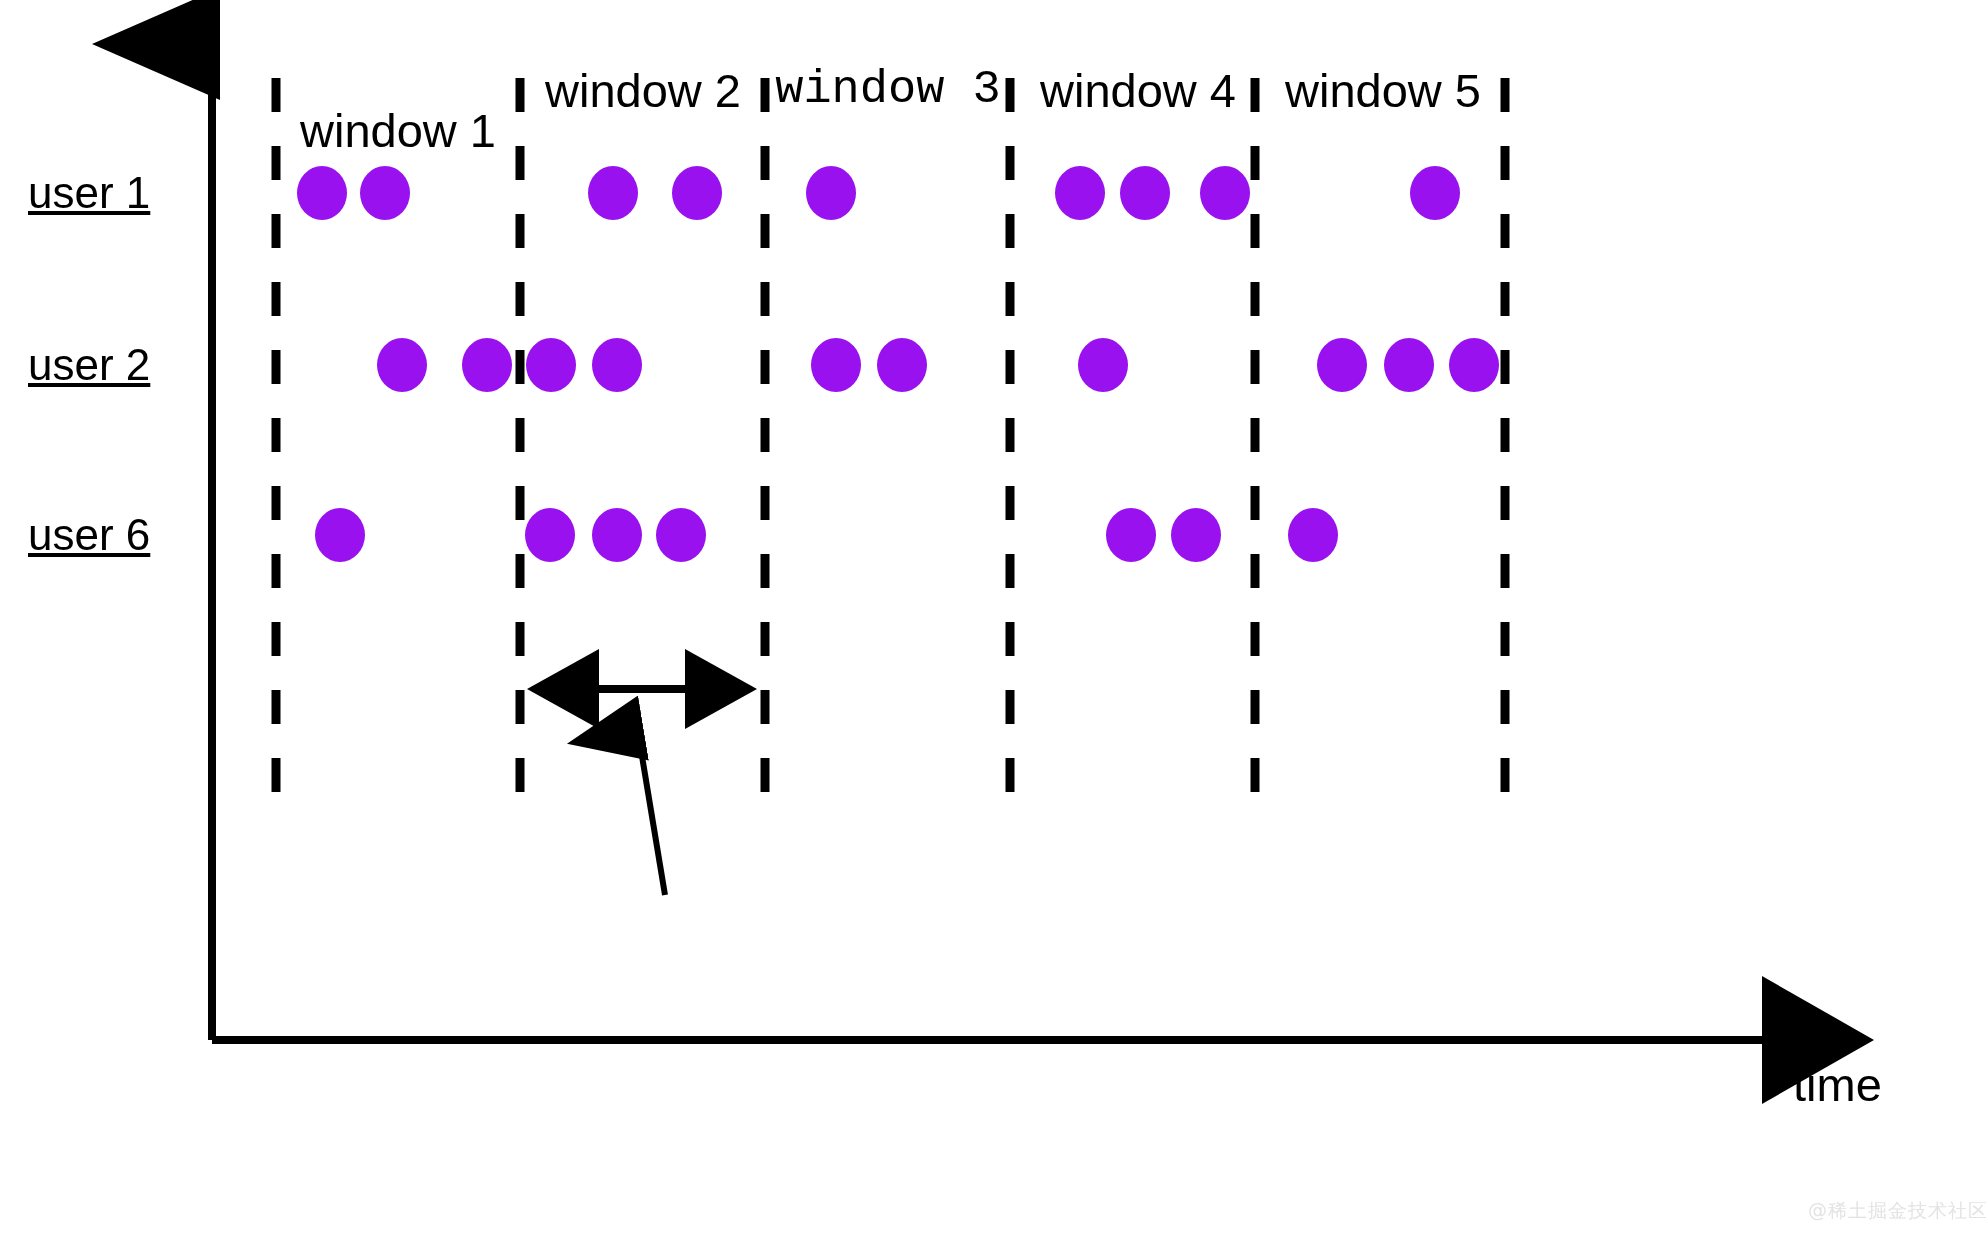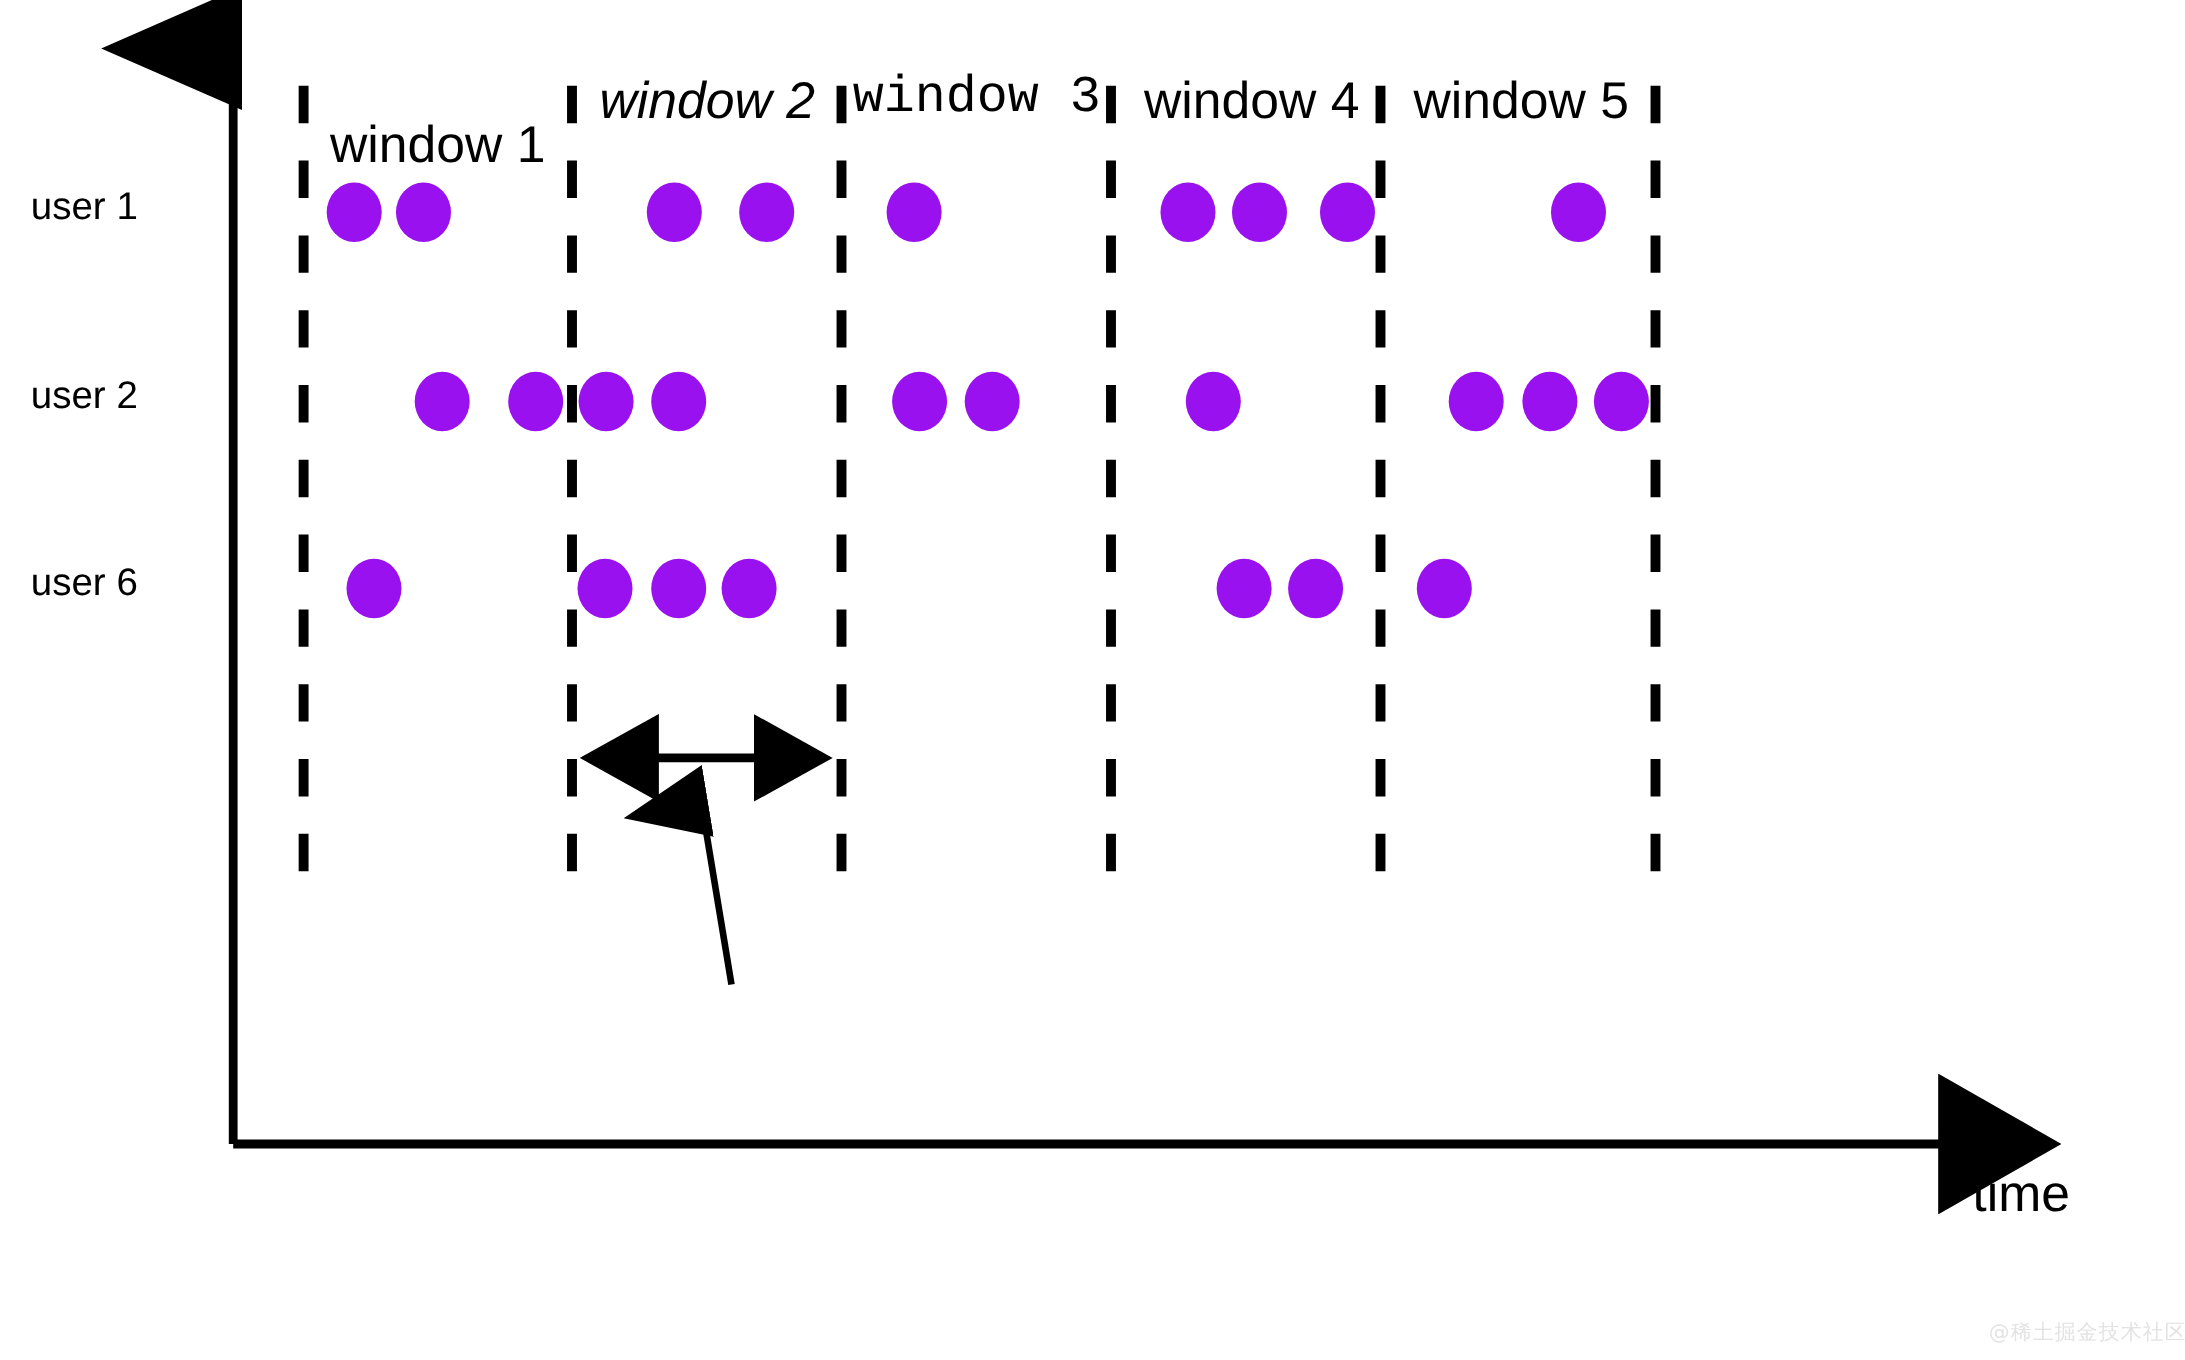--- a/index.html
+++ b/index.html
@@ -1,20 +1,20 @@
 <!DOCTYPE html>
 <html><head>
 <meta charset="utf-8">
 <style>
   html,body{margin:0;padding:0;background:#ffffff;}
   body{width:1986px;height:1236px;overflow:hidden;font-family:"Liberation Sans",sans-serif;}
   #stage{position:relative;width:1986px;height:1236px;background:#fff;}
   #stage svg{position:absolute;left:0;top:0;}
   .lbl{position:absolute;color:#000;font-family:"Liberation Sans",sans-serif;white-space:nowrap;}
-  .rowlabel{font-size:35px;}
+  .rowlabel{font-size:44px;text-decoration:underline;}
   .winlabel{font-size:47px;}
   .axislabel{font-size:47px;}
   .annlabel{font-size:47px;}
   .watermark{font-size:19px;color:#e3e3e3;font-family:"DejaVu Sans",sans-serif;letter-spacing:1px;}
 </style>
 </head>
 <body>
 
 <div id="stage">
 
@@ -81,21 +81,21 @@
         <line x1="535" y1="689" x2="749" y2="689" stroke="#000000" stroke-width="8" marker-start="url(#arrowLeftSm)" marker-end="url(#arrowRightSm)"></line>
         <line x1="665" y1="895" x2="638" y2="732" stroke="#000000" stroke-width="6" marker-end="url(#arrowTipUp)"></line>
       </g>
   </svg>
 
   <div class="lbl rowlabel" style="left:28px;top:168px;">user 1</div>
   <div class="lbl rowlabel" style="left:28px;top:340px;">user 2</div>
   <div class="lbl rowlabel" style="left:28px;top:510px;">user 6</div>
 
   <div class="lbl winlabel" style="left:398px;top:63px;transform:translateX(-50%);margin-top:40px;">window 1</div>
-  <div class="lbl winlabel" style="left:643px;top:63px;transform:translateX(-50%);font-style:italic;">window 2</div>
+  <div class="lbl winlabel" style="left:643px;top:63px;transform:translateX(-50%);">window 2</div>
   <div class="lbl winlabel" style="left:888px;top:63px;transform:translateX(-50%);font-family:Liberation Mono, monospace;">window 3</div>
   <div class="lbl winlabel" style="left:1138px;top:63px;transform:translateX(-50%);">window 4</div>
   <div class="lbl winlabel" style="left:1383px;top:63px;transform:translateX(-50%);">window 5</div>
 
   <div class="lbl axislabel" style="left:1793px;top:1057px;">time</div>
 
 
   <div class="lbl watermark" style="left:1808px;top:1198px;">@稀土掘金技术社区</div>
 
 </div>

